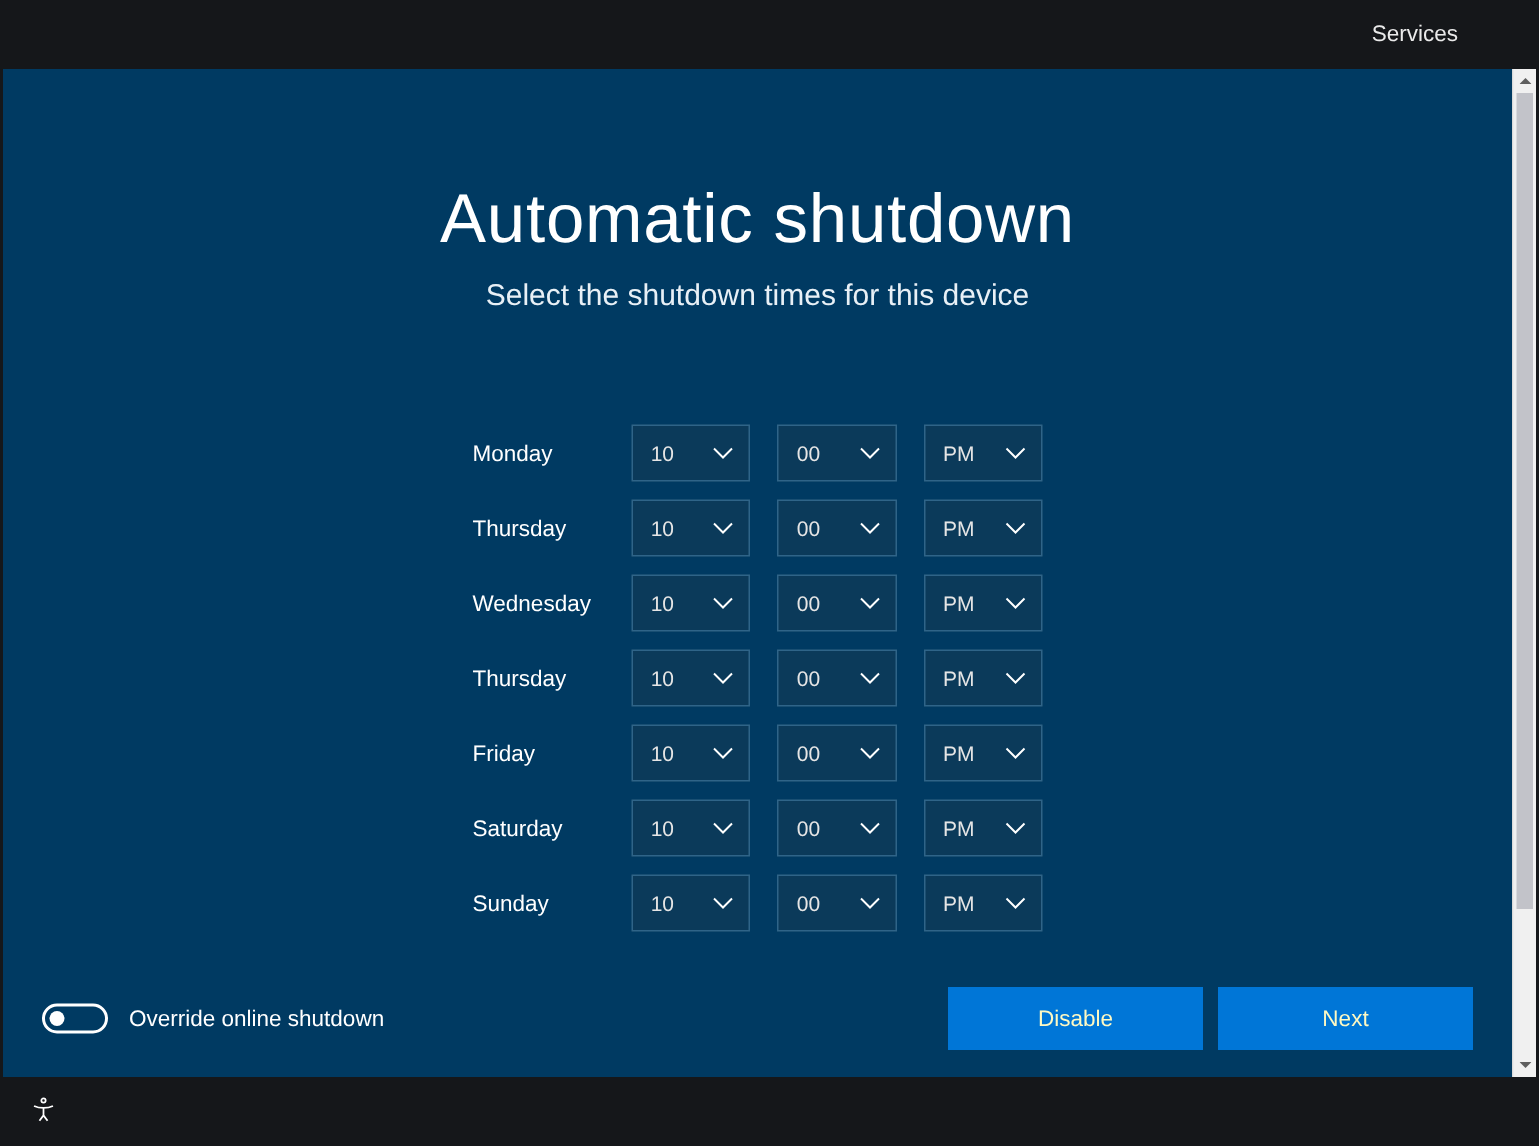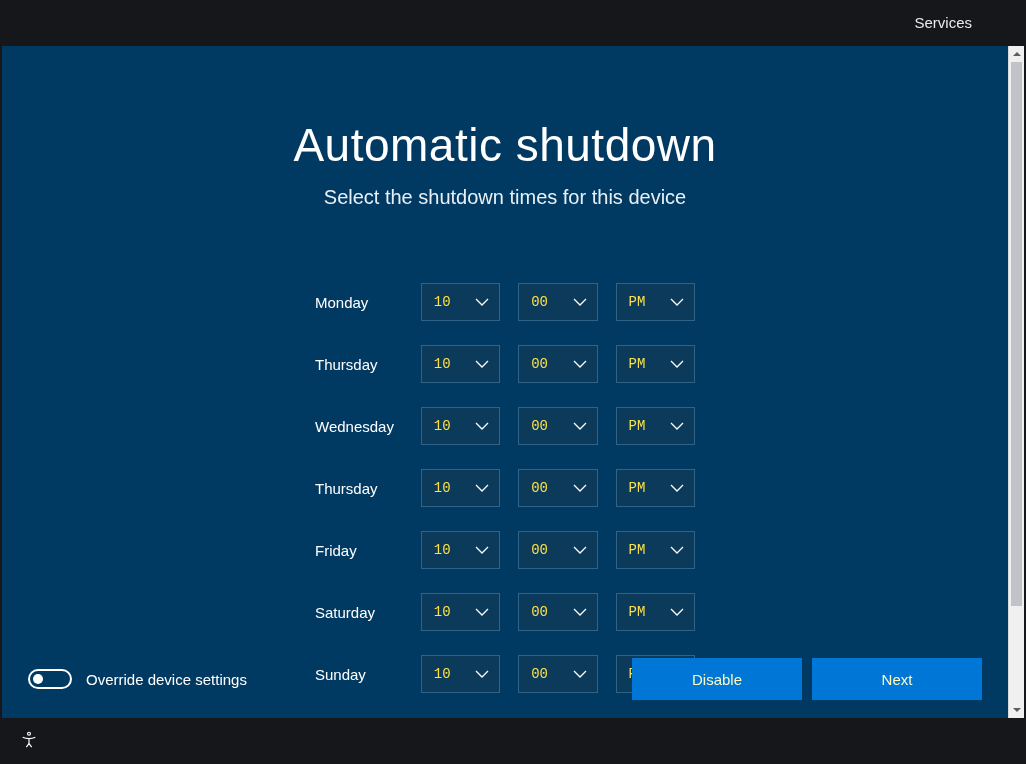--- a/index.html
+++ b/index.html
@@ -54,21 +54,21 @@
     text-align: center;
     font-size: 20px;
     font-weight: 400;
     margin-top: 14px;
     color: #e8f0f6;
   }
   .schedule {
     margin: 74px auto 0 auto;
     display: flex;
     flex-direction: column;
-    gap: 24px;
+    gap: 12px;
     align-items: center;
   }
   .sched-row {
     display: flex;
     align-items: center;
     width: 380px;
   }
   .day-label {
     width: 95px;
     font-size: 15px;
@@ -78,24 +78,23 @@
   .dropdown {
     width: 84px;
     height: 38px;
     border: 1px solid #2f6488;
     background: #0b3a5a;
     display: flex;
     align-items: center;
     justify-content: space-between;
     padding: 0 10px 0 12px;
     font-size: 14px;
-    color: #fde047;
+    color: #e5e5e5;
     margin-left: 18px;
     cursor: pointer;
-    font-family: Liberation Mono, monospace;
   }
   .dropdown:first-of-type { margin-left: 0; }
   .dropdown .val { overflow: hidden; white-space: nowrap; }
   .chev {
     width: 14px;
     height: 14px;
     flex: 0 0 14px;
     display: flex;
     align-items: center;
     justify-content: center;
@@ -411,21 +410,21 @@
               </span>
             </div>
         </div>
       </div>
 
       <div class="footer-row">
         <div class="toggle-wrap">
           <div class="toggle">
             <div class="dot"></div>
           </div>
-          <span class="toggle-label">Override device settings</span>
+          <span class="toggle-label">Override online shutdown</span>
         </div>
         <div class="btn-row">
           <button class="btn">Disable</button>
           <button class="btn">Next</button>
         </div>
       </div>
     </div>
 
     <div class="vscroll">
       <div class="arrow-btn">

